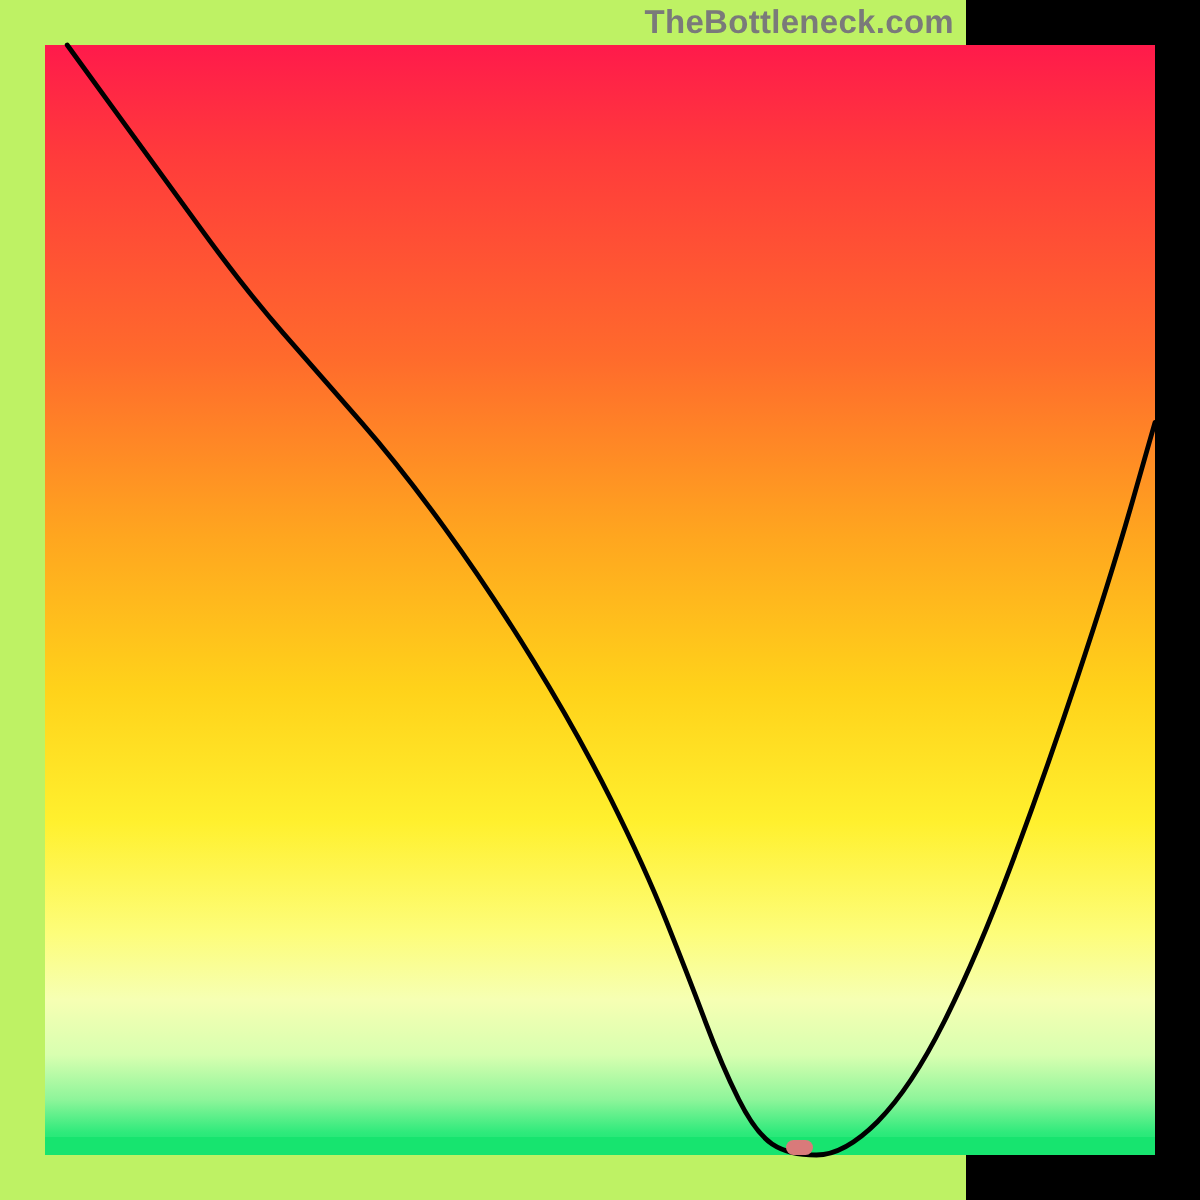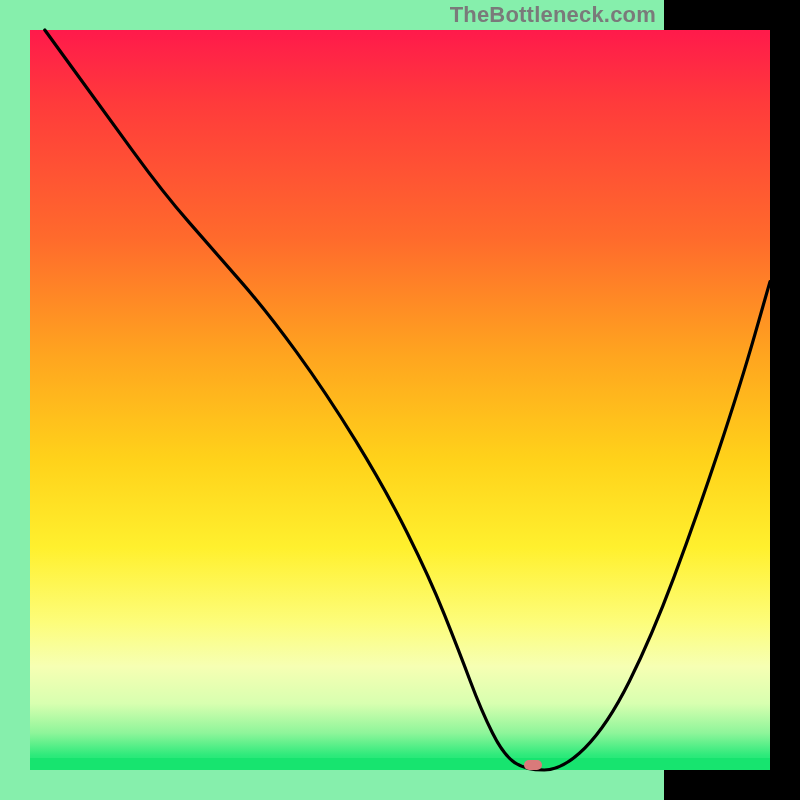--- a/index.html
+++ b/index.html
@@ -8,22 +8,21 @@
     width: 800px;
     height: 800px;
     background: #000;
     overflow: hidden;
     font-family: Arial, Helvetica, sans-serif;
   }
   .frame {
     position: relative;
     width: 644px;
     height: 800px;
-    background: #86efac;
-    padding-left: 20px;
+    background: #bef264;
   }
   .watermark {
     position: absolute;
     top: 2px;
     right: 8px;
     color: #7a7a7a;
     font-size: 22px;
     font-weight: 600;
     letter-spacing: 0.2px;
     user-select: none;

